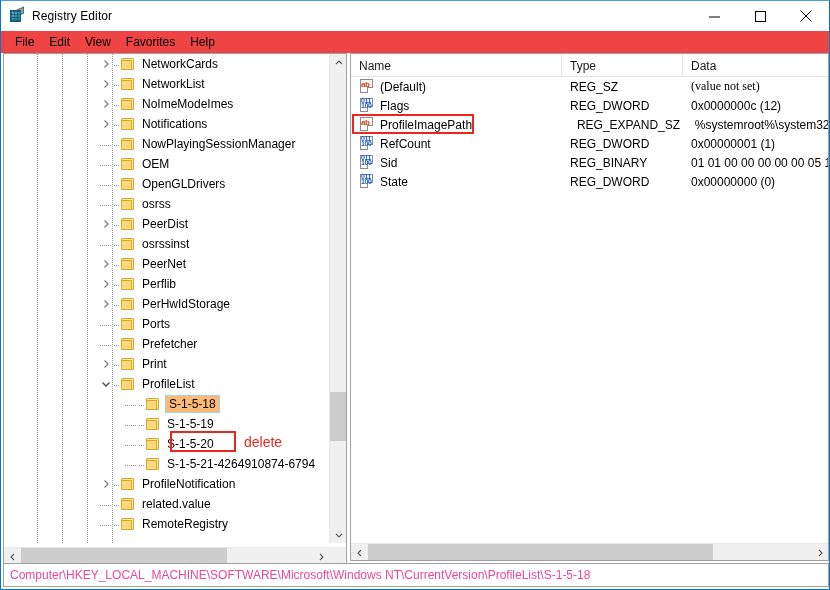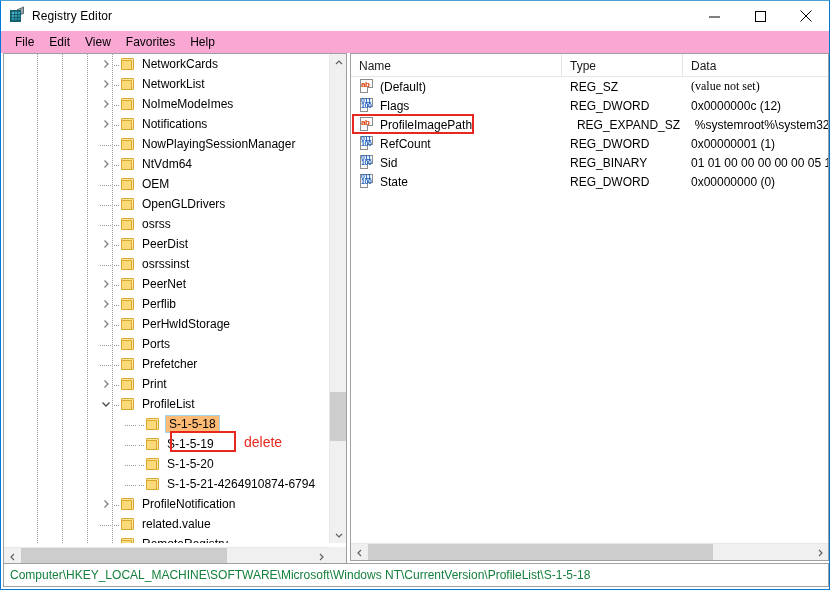--- a/index.html
+++ b/index.html
@@ -67,21 +67,21 @@
     color: #000;
   }
   .winbtn svg { display: block; }
 
   
   .menubar {
     height: 22px;
     display: flex;
     align-items: center;
     padding-left: 7px;
-    background: #f9a8d4;
+    background: #ef4444;
   }
   .menuitem {
     font-size: 12px;
     color: #000;
     padding: 2px 8px 2px 7px;
     white-space: nowrap;
   }
 
   
   .content {
@@ -290,21 +290,21 @@
   .statusbar {
     position: absolute;
     left: 2px; bottom: 2px;
     width: 826px; height: 24px;
     background: #ffffff;
     border: 1px solid #a0a0a0;
     display: flex;
     align-items: center;
     padding-left: 6px;
     font-size: 12px;
-    color: #15803d;
+    color: #ec4899;
     white-space: nowrap;
     overflow: hidden;
   }
 </style>
 </head>
 <body>
 
 <div id="app">
 
   <div class="titlebar">
@@ -413,34 +413,20 @@
             <div class="stub"></div>
             <div class="dashlink"></div>
             <div class="folder">
               <div class="f-back"></div>
               <div class="f-front"></div>
             </div>
             <span class="node-label">NowPlayingSessionManager</span>
           </div>
           <div class="tree-row">
             <div style="width: 94px; flex: 0 0 auto;"></div>
-            <div class="twisty">
-              <svg width="10" height="10" viewBox="0 0 10 10">
-                <polyline points="3.5,1.5 7,5 3.5,8.5" fill="none" stroke="#808080" stroke-width="1.3"></polyline>
-              </svg>
-            </div>
-            <div class="dashlink"></div>
-            <div class="folder">
-              <div class="f-back"></div>
-              <div class="f-front"></div>
-            </div>
-            <span class="node-label">NtVdm64</span>
-          </div>
-          <div class="tree-row">
-            <div style="width: 94px; flex: 0 0 auto;"></div>
             <div class="stub"></div>
             <div class="dashlink"></div>
             <div class="folder">
               <div class="f-back"></div>
               <div class="f-front"></div>
             </div>
             <span class="node-label">OEM</span>
           </div>
           <div class="tree-row">
             <div style="width: 94px; flex: 0 0 auto;"></div>

